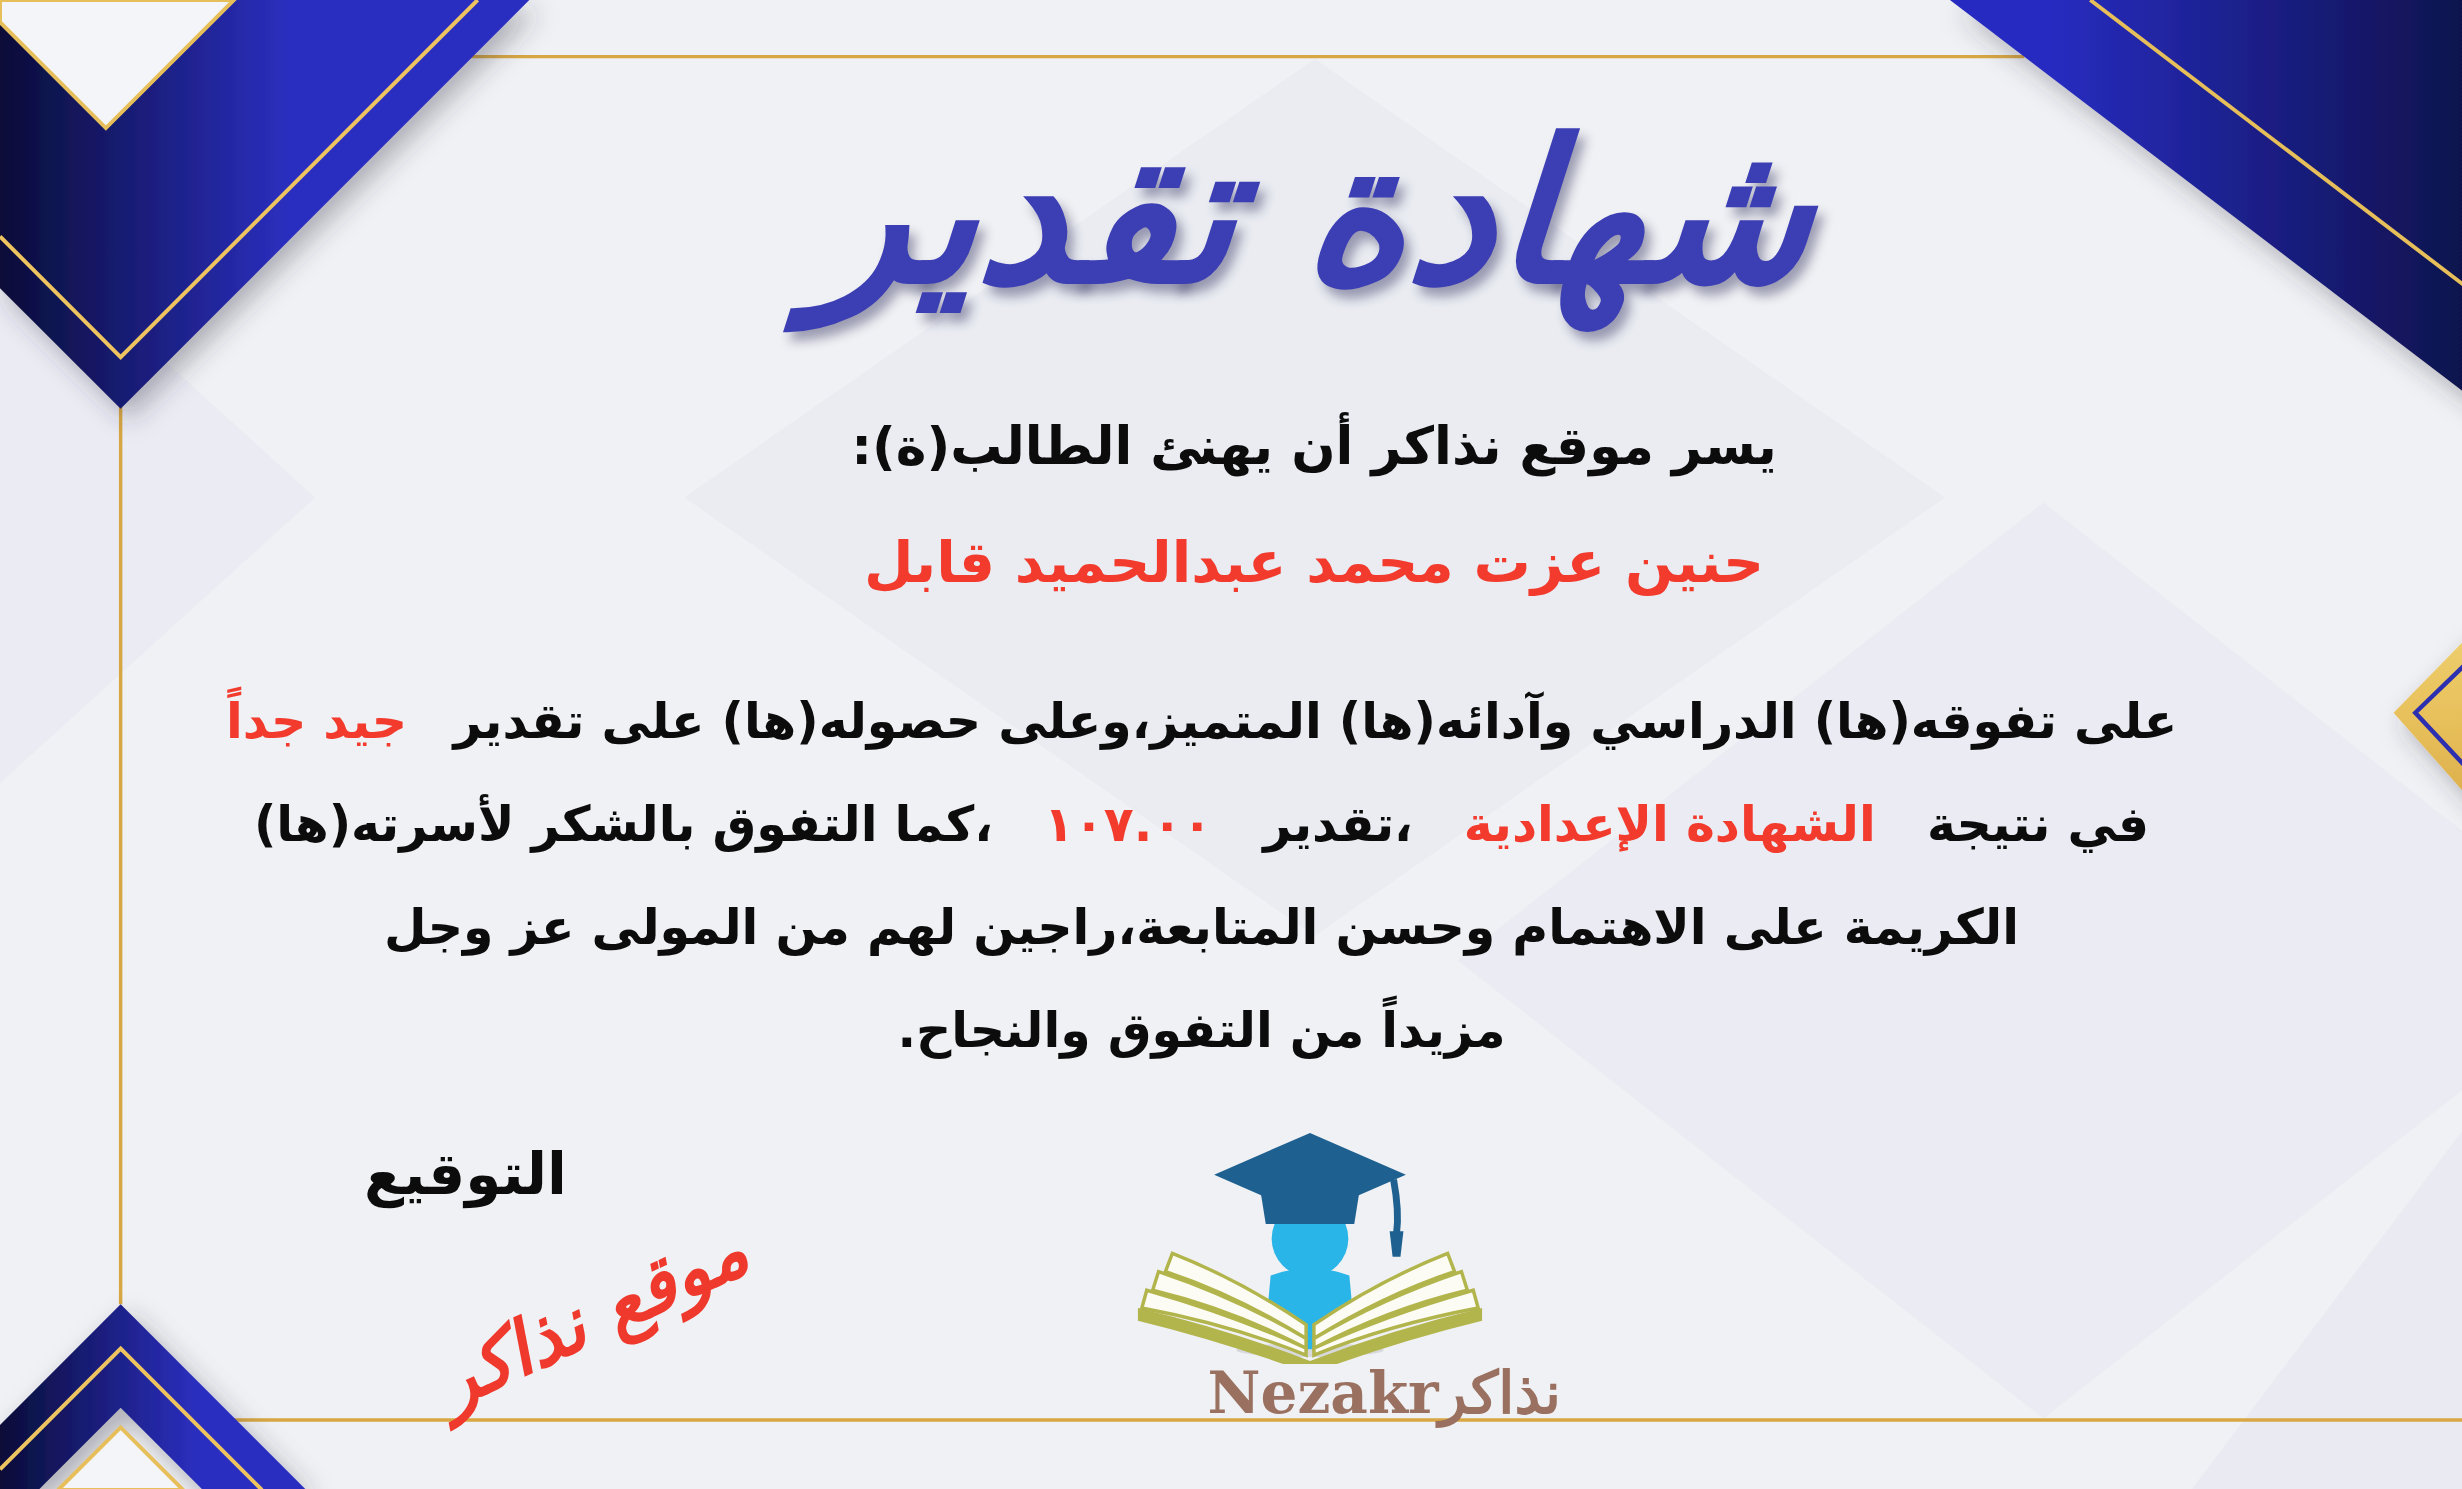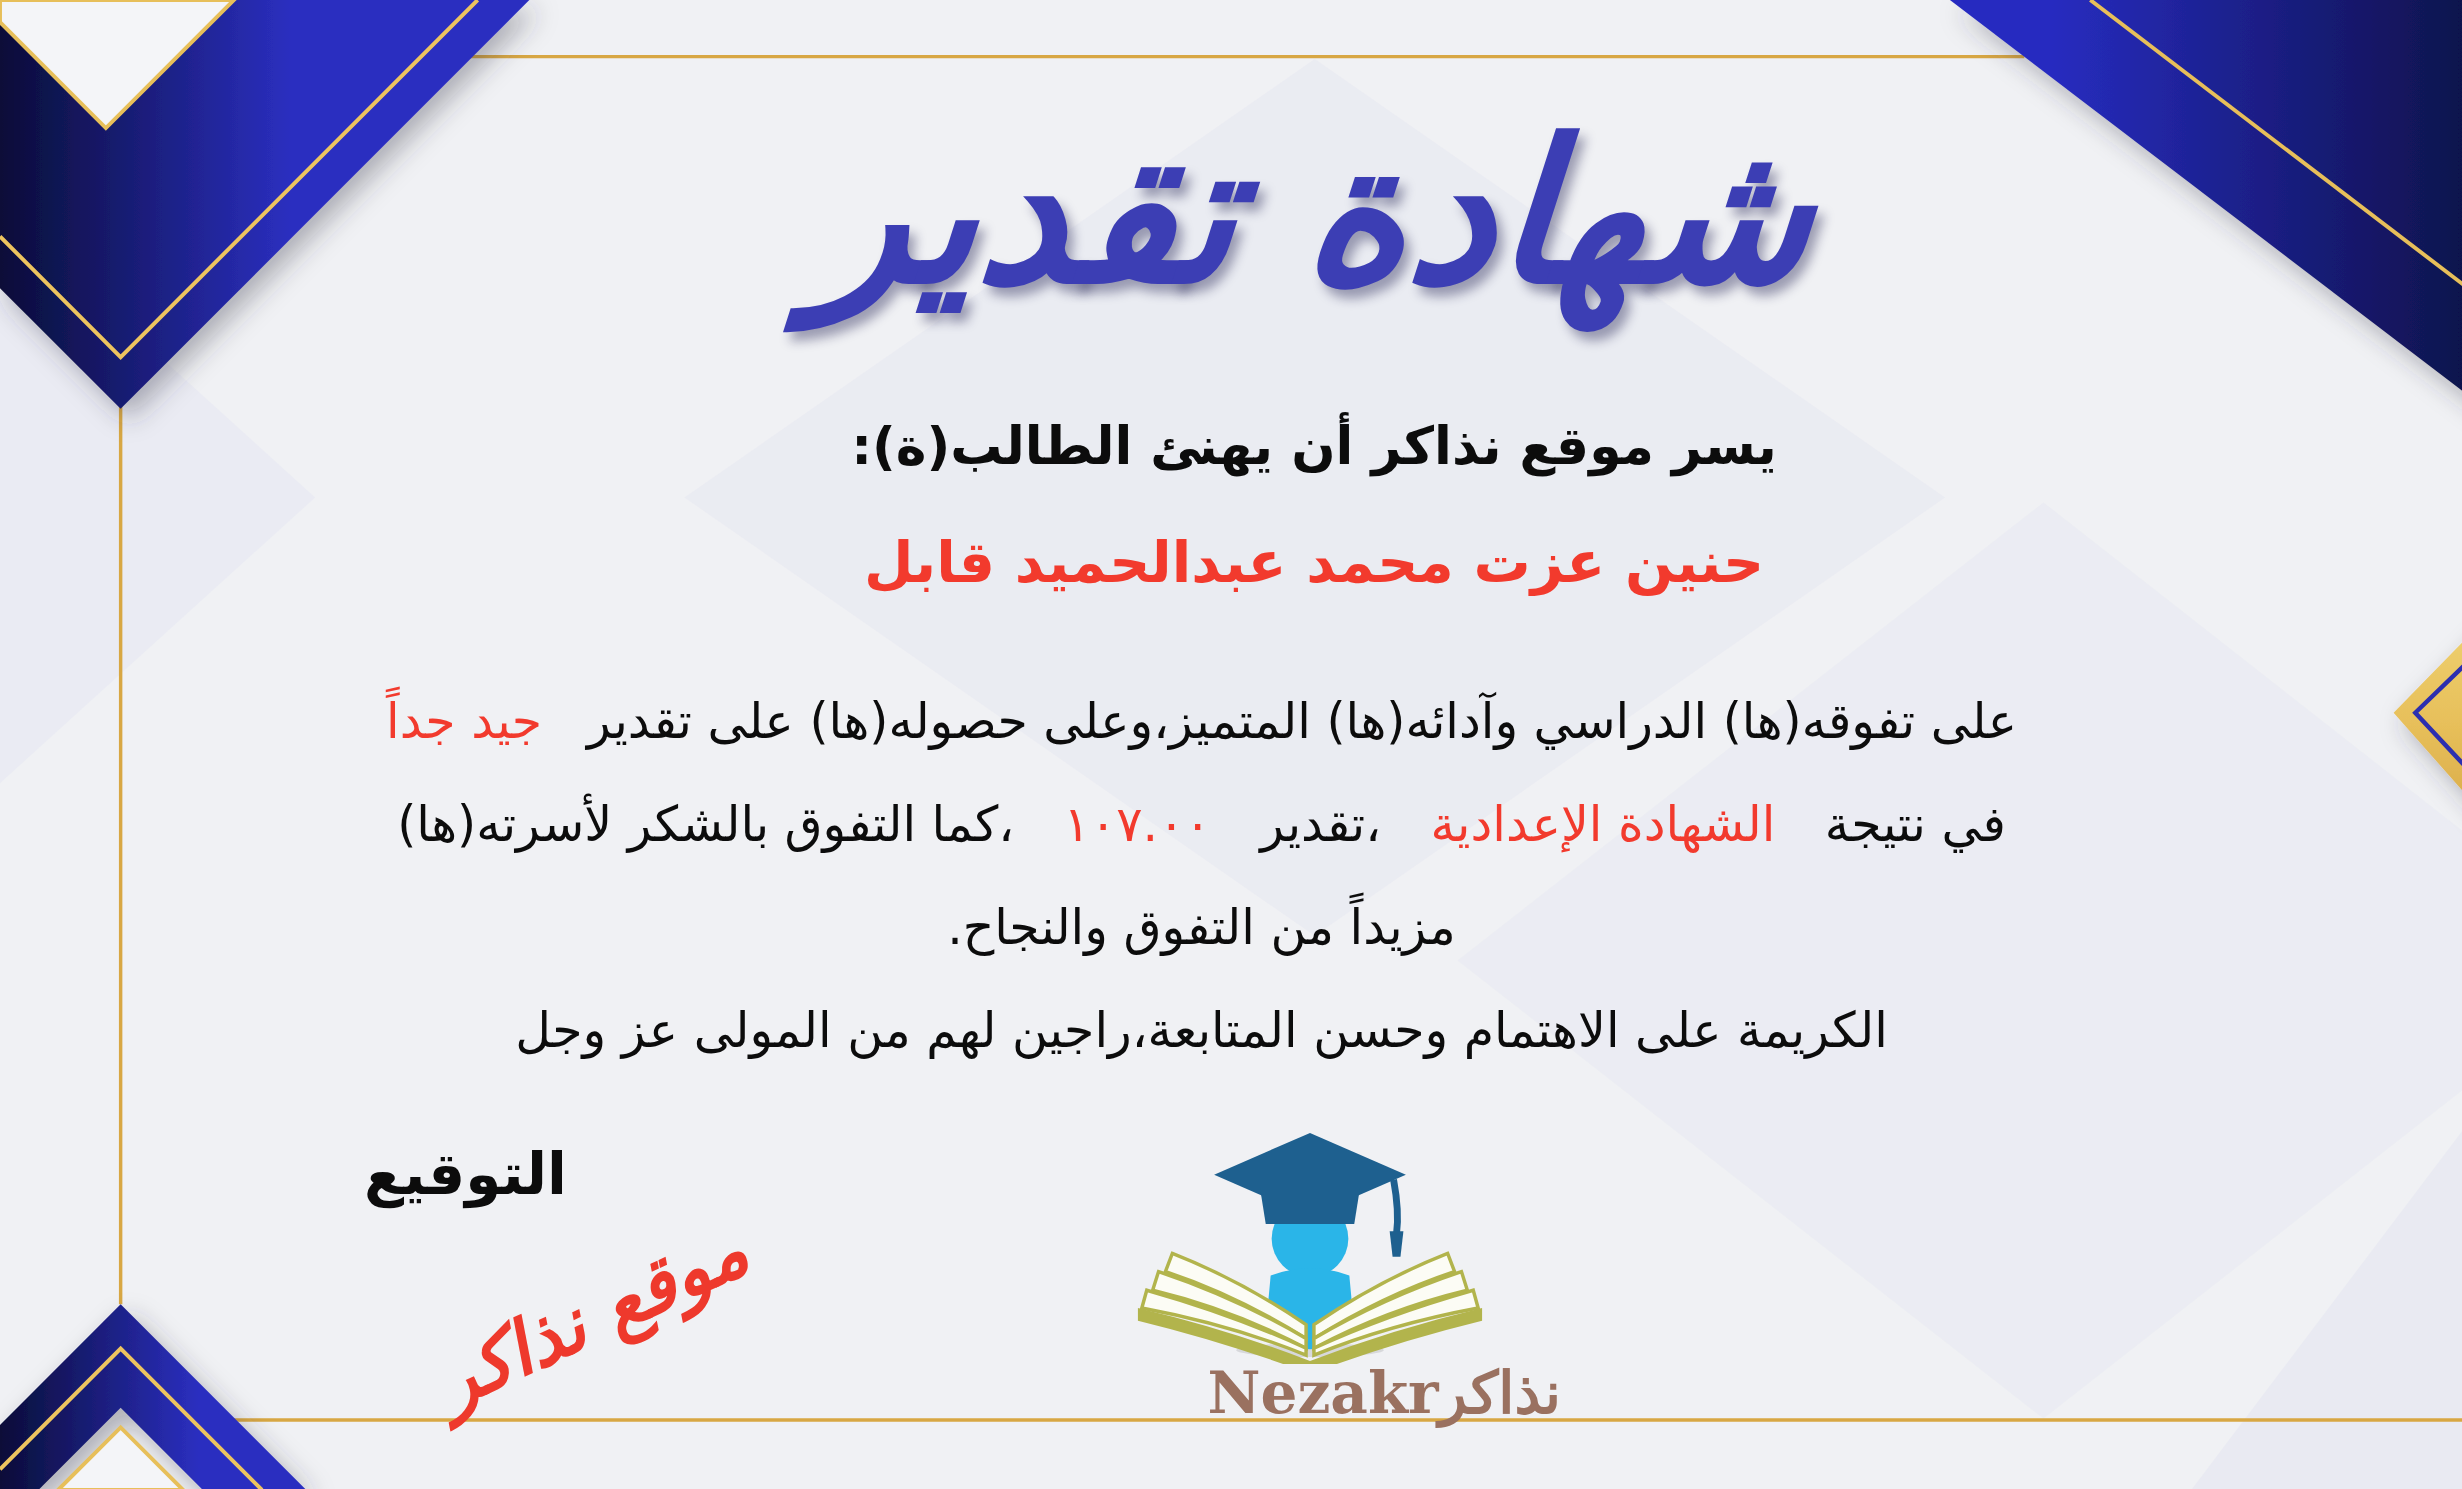--- a/index.html
+++ b/index.html
@@ -13,21 +13,21 @@
   .rtl{direction:rtl;unicode-bidi:embed;}
   .title{
     top:64px;font-family:"DejaVu Serif",serif;font-style:italic;font-weight:bold;
     font-size:197px;line-height:1.5;color:#3c3eb4;
     text-shadow:6.9px 8.9px 10.8px rgba(30,30,80,.40);
     transform:skewX(-4deg);
   }
   .greeting{top:416px;font-size:52px;font-weight:bold;color:#0c0c0c;}
   .student-name{top:529px;font-size:57px;font-weight:bold;color:#f23a2d;}
   .paragraph{top:670px;left:29.5px;width:2344px;color:#0c0c0c;}
-  .pline{height:103px;line-height:103px;font-size:49px;font-weight:normal;text-align:center;}
+  .pline{height:103px;line-height:103px;font-size:49px;font-weight:bold;text-align:center;}
   .red{color:#f23a2d;}
   .gapped{margin:16px 34px;}
   .gap-start{margin-right:29.5px;}
   .sig-label{left:364px;top:1140px;width:305px;text-align:left;font-size:58px;font-weight:bold;color:#0c0c0c;}
   .sig-script{
     left:335px;top:1273px;width:512px;text-align:center;
     font-family:"DejaVu Serif",serif;font-style:italic;font-weight:bold;
     font-size:74px;color:#ee392c;transform:rotate(-25deg);
   }
   .logo-icon{left:1118px;top:1128px;}
@@ -104,24 +104,24 @@
       <span class="red gap-start">جيد جداً</span>
     </div>
     <div class="pline">
       <span>في نتيجة</span>
       <span class="red gapped">الشهادة الإعدادية</span>
       <span>،تقدير</span>
       <span class="red gapped">١٠٧.٠٠</span>
       <span>،كما التفوق بالشكر لأسرته(ها)</span>
     </div>
     <div class="pline">
-      <span>مزيداً من التفوق والنجاح.</span>
+      <span>الكريمة على الاهتمام وحسن المتابعة،راجين لهم من المولى عز وجل</span>
     </div>
     <div class="pline">
-      <span>الكريمة على الاهتمام وحسن المتابعة،راجين لهم من المولى عز وجل</span>
+      <span>مزيداً من التفوق والنجاح.</span>
     </div>
   </div>
 
   <div class="abs rtl sig-label">التوقيع</div>
   <div class="abs rtl sig-script">موقع نذاكر</div>
 
   <svg class="abs logo-icon" width="384" height="236" viewBox="0 0 780 480" aria-hidden="true">
 
     <ellipse cx="390" cy="452" rx="150" ry="14" fill="#000" opacity="0.10"></ellipse>
 

